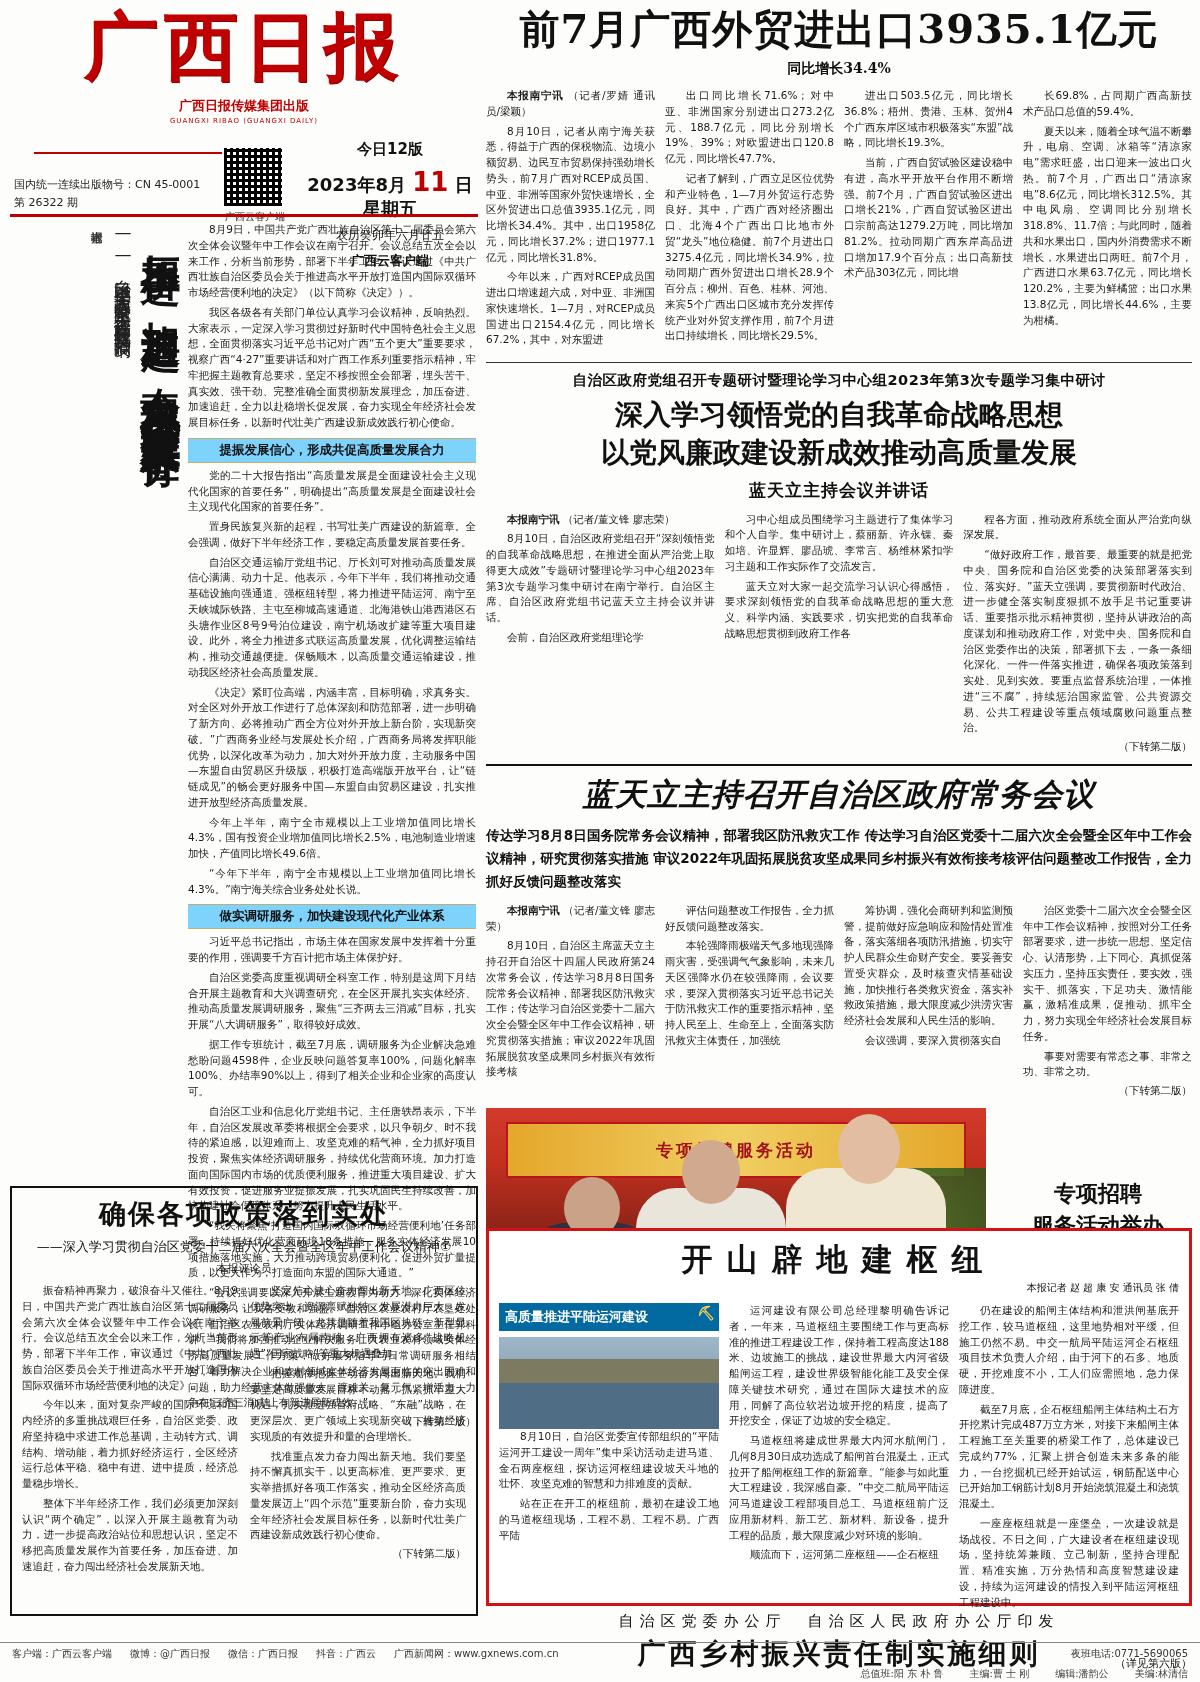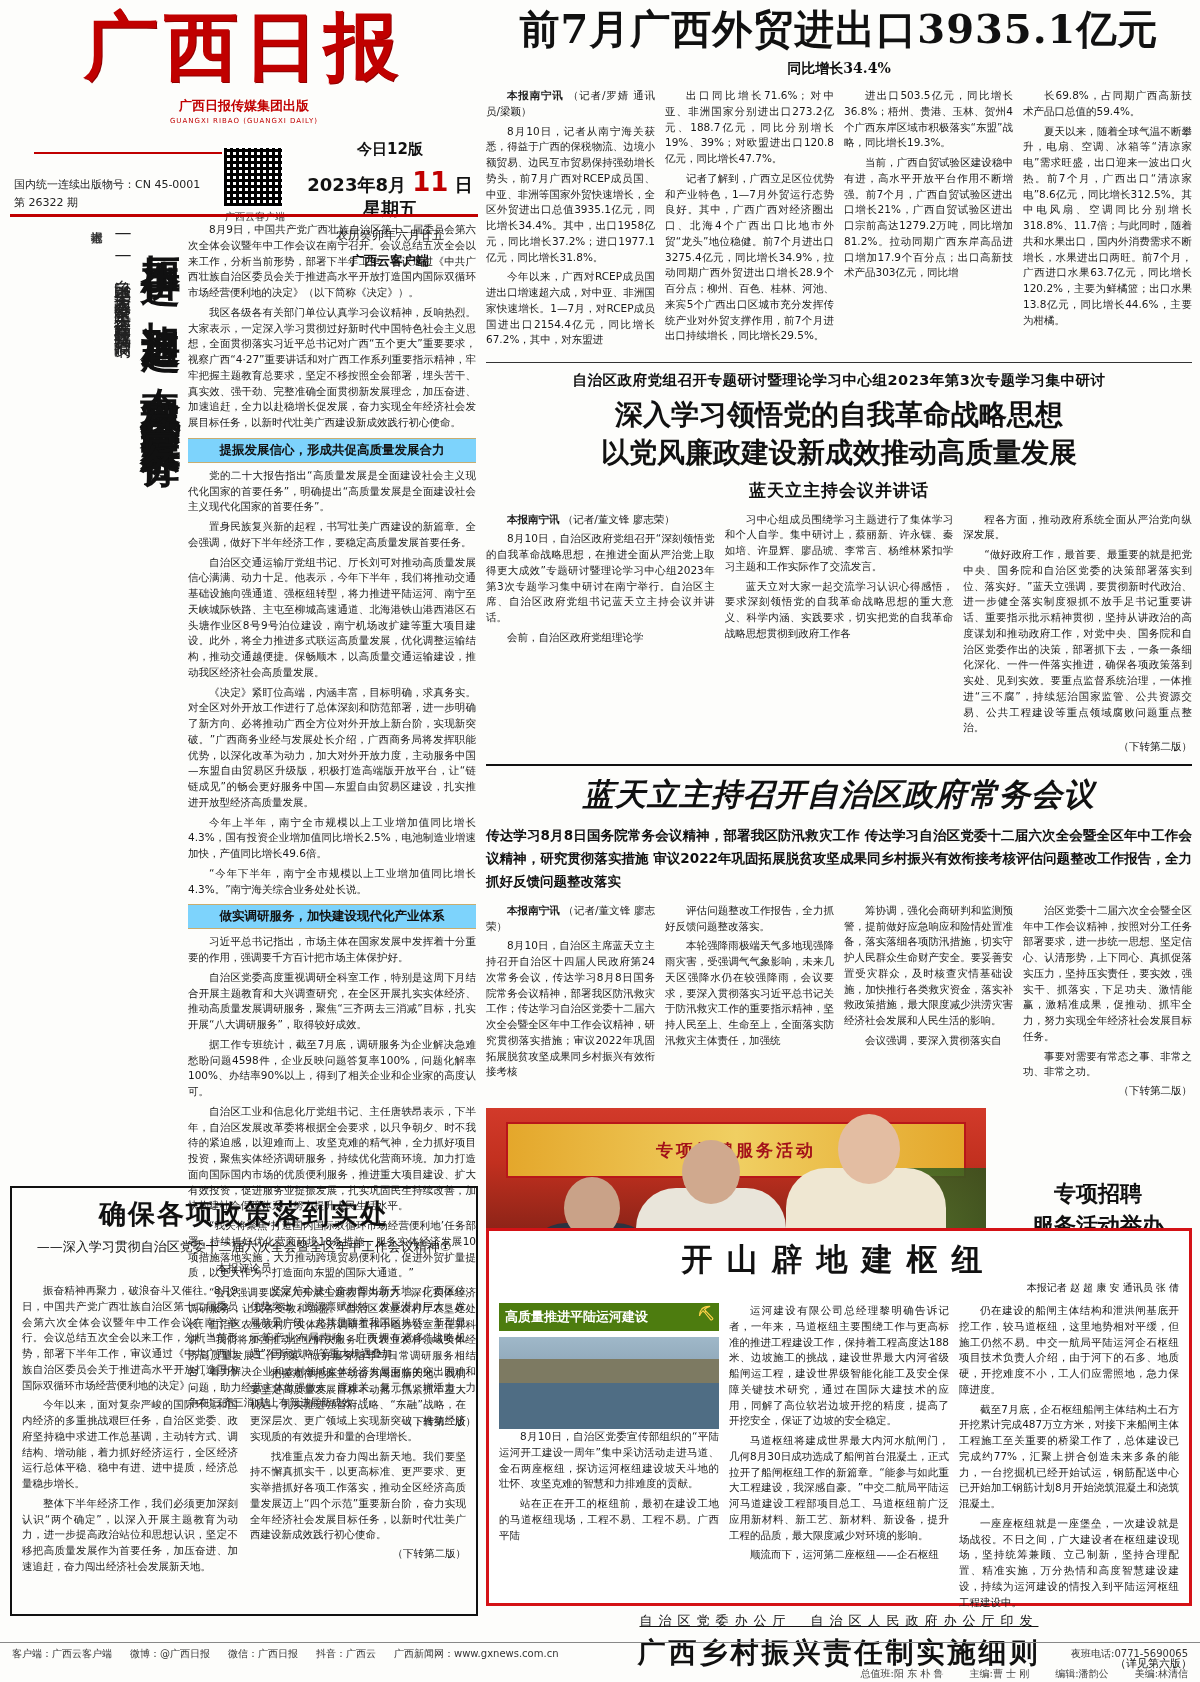--- a/index.html
+++ b/index.html
@@ -121,29 +121,29 @@
   .sb-title { text-align:center; font-family:"DejaVu Serif",serif; font-weight:bold; font-size:22px; line-height:1.45; margin-top:70px;}
   .sb-body { font-size:11px; line-height:1.6; text-align:justify; text-indent:2em; margin-top:14px;}
   .sb-by { text-align:right; font-size:11px; margin-top:10px;}
 
   
   .box-red { position:absolute; left:486px; top:1228px; width:706px; height:378px; border:3px solid #d41216; padding:8px 10px; background:#fff;}
   .br-title { text-align:center; font-family:"DejaVu Serif",serif; font-weight:bold; font-size:31px; letter-spacing:14px;}
   .br-by { text-align:right; font-size:10px; }
   .br-cols { display:flex; gap:10px; margin-top:8px; }
   .br-cols .c { flex:1; }
-  .br-badge { background:#4d7c0f; color:#fff; font-weight:bold; font-size:13px; padding:5px 6px; position:relative; }
+  .br-badge { background:#0369a1; color:#fff; font-weight:bold; font-size:13px; padding:5px 6px; position:relative; }
   .br-badge .mach { position:absolute; right:4px; top:2px; font-size:14px; color:#ffd24a;}
   .br-photo { width:100%; height:92px; background:linear-gradient(#9fb8c9,#6f8496); margin-top:6px; position:relative; overflow:hidden;}
   .br-photo .water { position:absolute; left:0; bottom:0; width:100%; height:46px; background:#4f6d84;}
   .br-photo .bank { position:absolute; left:0; top:22px; width:100%; height:30px; background:#7d7a62;}
 
   
   .footer-promo { position:absolute; left:486px; top:1612px; width:706px; text-align:center;}
-  .fp-line1 { font-size:13px; letter-spacing:6px;text-decoration:underline; }
+  .fp-line1 { font-size:15px; letter-spacing:6px; }
   .fp-line2 { font-family:"DejaVu Serif",serif; font-weight:bold; font-size:28px; letter-spacing:3px; margin-top:4px;}
   .fp-note { position:absolute; right:0; top:44px; font-size:11px;}
 
   
   .bottombar { position:absolute; left:0; bottom:0; width:1200px; height:40px; border-top:1px solid #888; font-size:10px; color:#333; padding:4px 12px;}
   .bb-row { display:flex; justify-content:space-between; }
   .bb-row2 { display:flex; justify-content:space-between; margin-top:6px; color:#444;}
   .bb-row .i { margin-right:18px; }
   .bb-left { display:flex; }
 </style>

